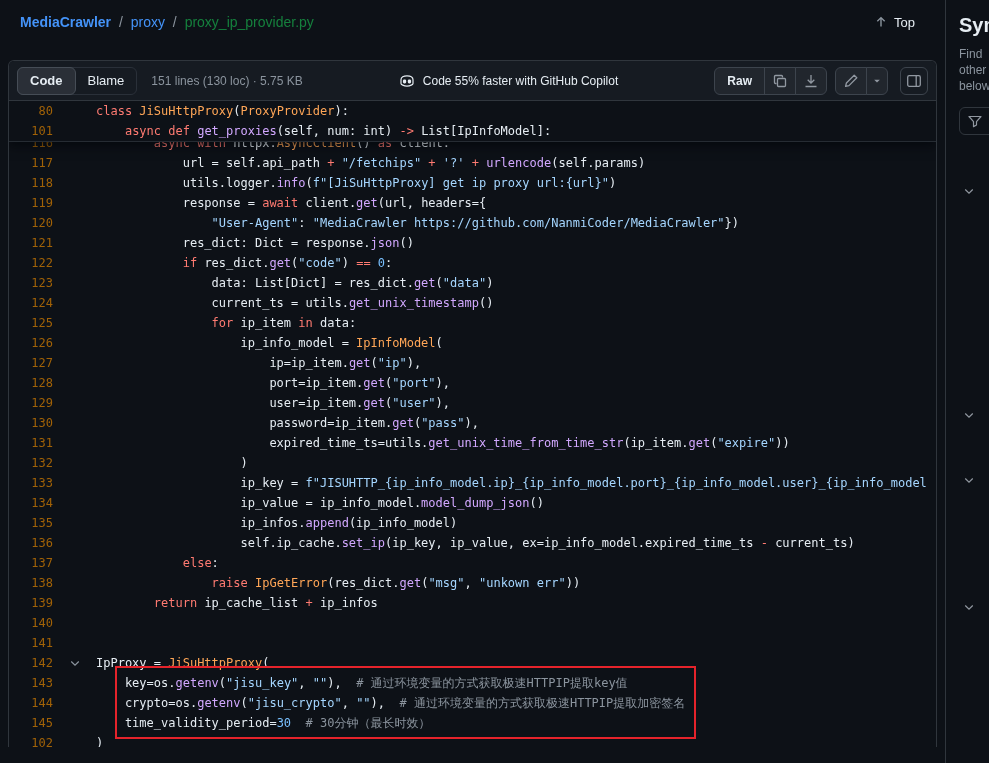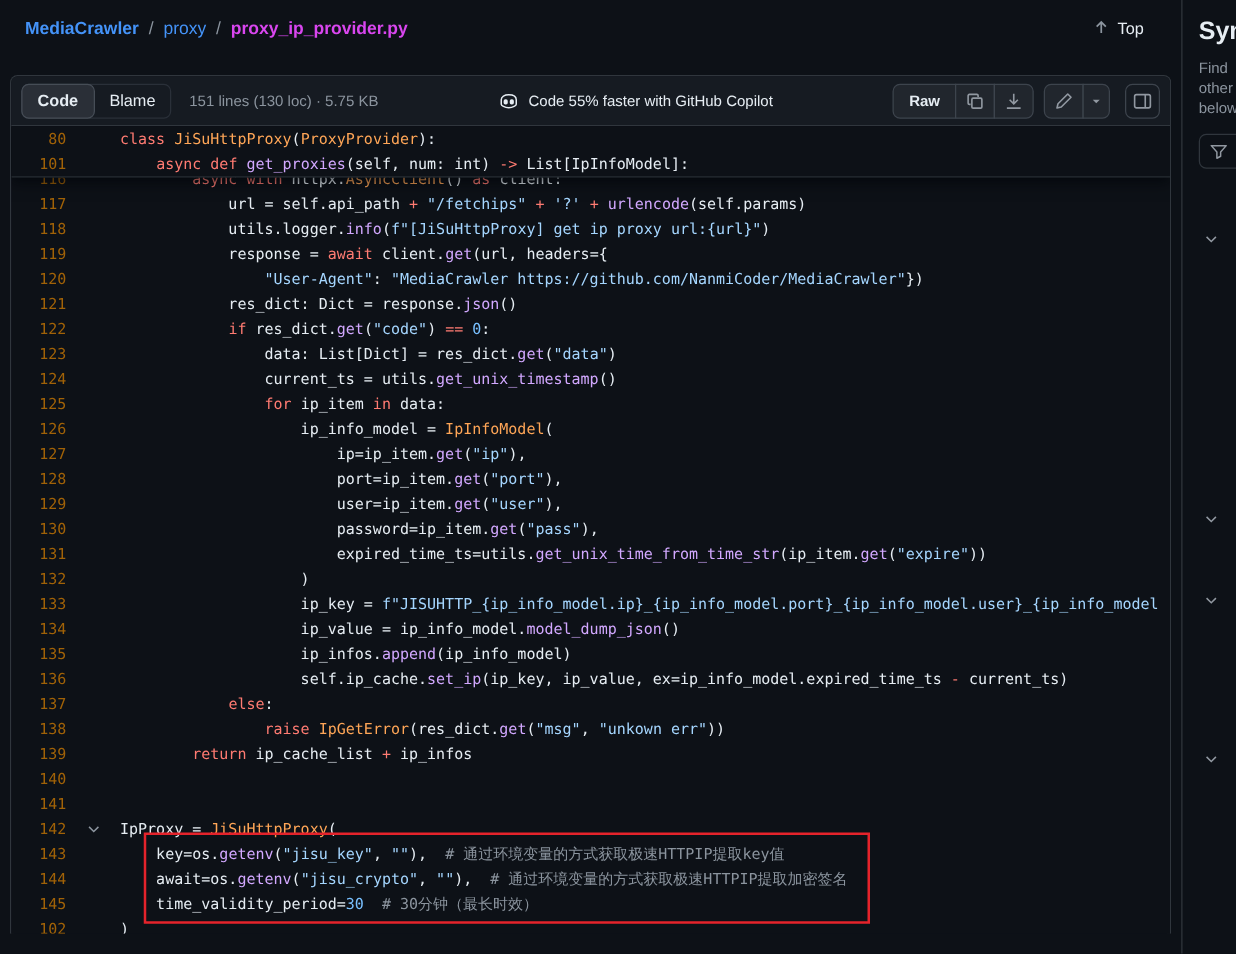--- a/index.html
+++ b/index.html
@@ -5,21 +5,21 @@
   *{margin:0;padding:0;box-sizing:border-box}
   html,body{width:989px;height:763px;overflow:hidden}
   body{background:#0d1117;color:#e6edf3;font-family:"Liberation Sans",sans-serif;display:flex}
   .main{width:945px;flex:none;display:flex;flex-direction:column;height:763px}
   
   .header{height:44px;flex:none;display:flex;align-items:center;justify-content:space-between;padding:0 30px 0 20px}
   .breadcrumb{font-size:14px;white-space:nowrap}
   .bc-link{color:#4493f8;cursor:pointer}
   .bc-repo{font-weight:600}
   .bc-sep{color:#8b949e;margin:0 4px}
-  .bc-file{font-weight:700;color:#d946ef}
+  .bc-file{font-weight:400;color:#15803d}
   .top-btn{display:flex;align-items:flex-start;gap:6px;font-size:13px;color:#e6edf3;cursor:pointer}
   
   .filebox{margin:16px 8px;flex:1;display:flex;flex-direction:column;border:1px solid #30363d;border-bottom:none;border-radius:6px 6px 0 0;overflow:hidden}
   .toolbar{height:40px;flex:none;background:#161b22;border-bottom:1px solid #30363d;display:flex;align-items:center;padding:0 8px}
   .seg{display:flex;align-items:center;border:1px solid #2a3039;border-radius:6px;height:28px;padding:0}
   .seg-btn{height:28px;display:flex;align-items:center;padding:0 12px;font-size:13px;font-weight:600;color:#e6edf3;cursor:pointer;border-radius:6px;border:1px solid transparent;margin:-1px}
   .seg-btn.active{background:#2a2f37;border-color:#464d56}
   .seg-btn.inactive{font-weight:400;margin-left:0}
   .fileinfo{color:#8b949e;font-size:12px;margin-left:14px;white-space:nowrap}
   .copilot{margin-left:auto;margin-right:auto;display:flex;align-items:center;gap:8px;font-size:12px;color:#e6edf3;white-space:nowrap}
@@ -282,21 +282,21 @@
             <span class="code-text"><span class="tk-p">IpProxy = </span><span class="tk-c">JiSuHttpProxy</span><span class="tk-p">(</span></span>
           </div>
           <div class="code-line">
             <span class="ln">143</span>
             <span class="gutter"></span>
             <span class="code-text"><span class="tk-p">    key=os.</span><span class="tk-f">getenv</span><span class="tk-p">(</span><span class="tk-s">"jisu_key"</span><span class="tk-p">, </span><span class="tk-s">""</span><span class="tk-p">),  </span><span class="tk-m"># 通过环境变量的方式获取极速HTTPIP提取key值</span></span>
           </div>
           <div class="code-line">
             <span class="ln">144</span>
             <span class="gutter"></span>
-            <span class="code-text"><span class="tk-p">    await=os.</span><span class="tk-f">getenv</span><span class="tk-p">(</span><span class="tk-s">"jisu_crypto"</span><span class="tk-p">, </span><span class="tk-s">""</span><span class="tk-p">),  </span><span class="tk-m"># 通过环境变量的方式获取极速HTTPIP提取加密签名</span></span>
+            <span class="code-text"><span class="tk-p">    crypto=os.</span><span class="tk-f">getenv</span><span class="tk-p">(</span><span class="tk-s">"jisu_crypto"</span><span class="tk-p">, </span><span class="tk-s">""</span><span class="tk-p">),  </span><span class="tk-m"># 通过环境变量的方式获取极速HTTPIP提取加密签名</span></span>
           </div>
           <div class="code-line">
             <span class="ln">145</span>
             <span class="gutter"></span>
             <span class="code-text"><span class="tk-p">    time_validity_period=</span><span class="tk-n">30</span><span class="tk-p">  </span><span class="tk-m"># 30分钟（最长时效）</span></span>
           </div>
           <div class="code-line">
             <span class="ln">102</span>
             <span class="gutter"></span>
             <span class="code-text"><span class="tk-p">)</span></span>

